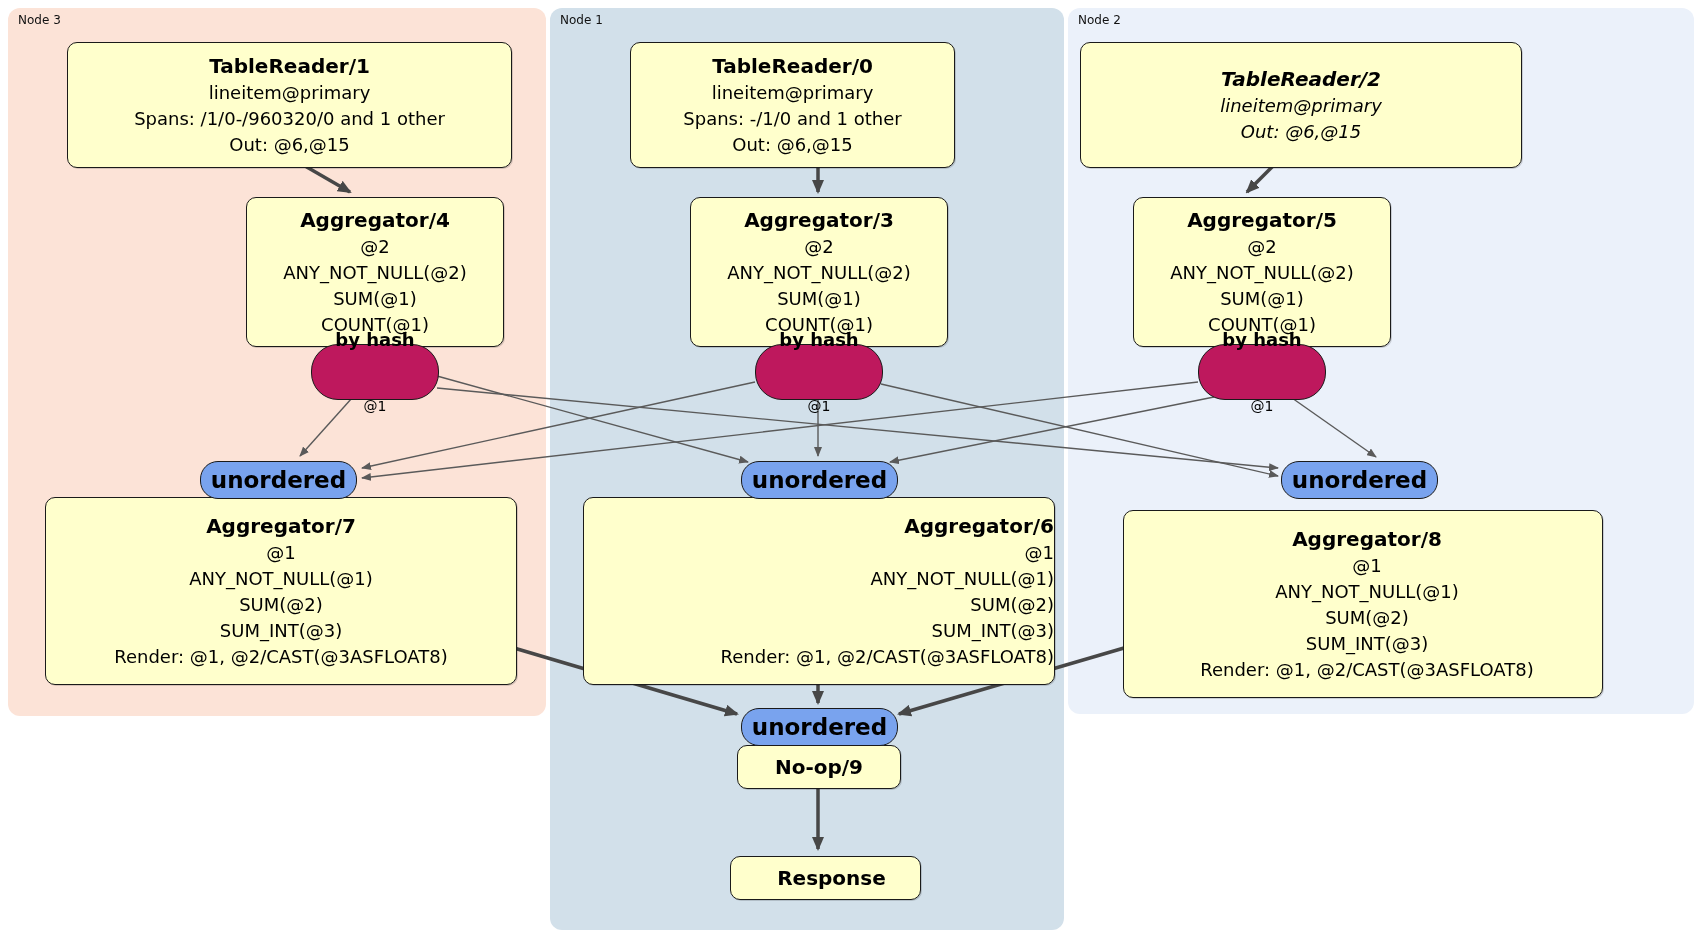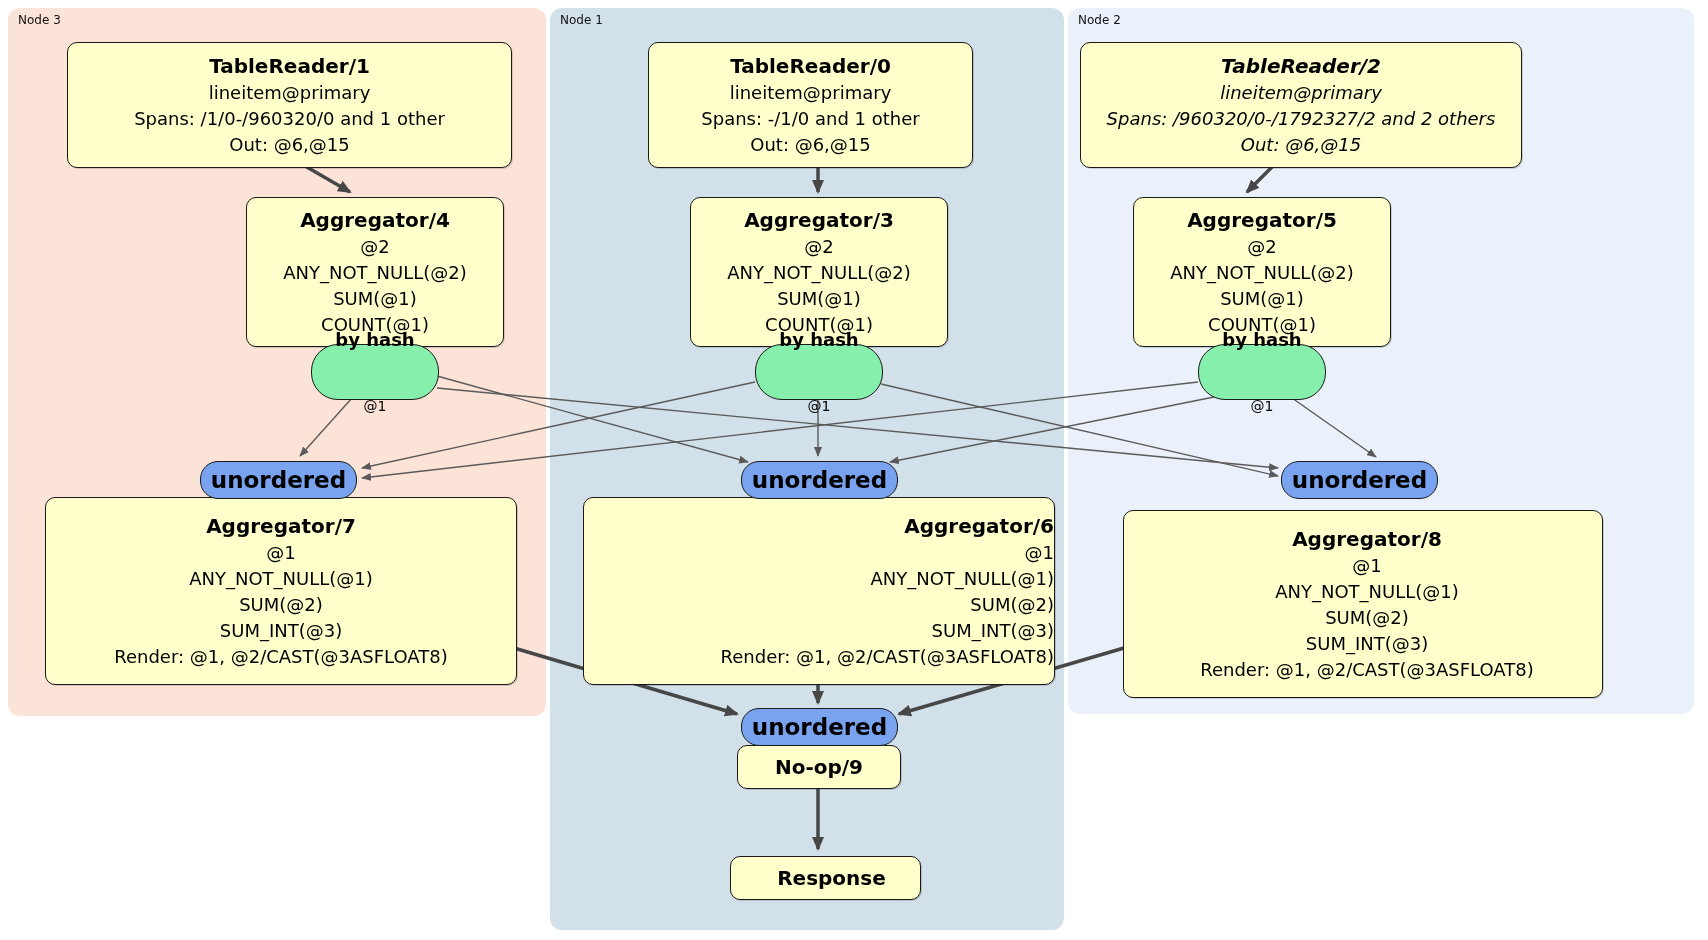--- a/index.html
+++ b/index.html
@@ -8,21 +8,21 @@
   .band{position:absolute;border-radius:12px;}
   .band-label{position:absolute;font-size:12px;color:#111;}
   .edge-layer{position:absolute;left:0;top:0;z-index:1;}
   .pbox{position:absolute;background:#ffffcc;border:1.6px solid #1a1a1a;border-radius:10px;
         display:flex;flex-direction:column;justify-content:center;align-items:center;
         z-index:2;text-align:center;box-shadow:1px 1px 0 rgba(0,0,0,.15);}
   .pbox .title{font-weight:bold;font-size:20px;line-height:27px;}
   .pbox .line{font-size:18px;line-height:26px;white-space:nowrap;}
   .oval{position:absolute;border:1.6px solid #1a1a1a;display:flex;flex-direction:column;
         justify-content:center;align-items:center;z-index:3;text-align:center;}
-  .oval-hash{background:#86efac;border-radius:27px;gap:48px;}
+  .oval-hash{background:#be185d;border-radius:27px;gap:48px;}
   .oval-hash .ov-title{font-weight:bold;font-size:18px;line-height:20px;}
   .oval-hash .ov-sub{font-size:14px;line-height:16px;}
   .oval-sync{background:#79a3ee;border-radius:18px;}
   .oval-sync .ov-title{font-weight:bold;font-size:23px;line-height:20px;}
 </style>
 </head>
 <body>
 
 <div class="band" style="left:8px;top:8px;width:538px;height:708px;background:#fce3d7;"></div>
 <div class="band" style="left:550px;top:8px;width:514px;height:922px;background:#d2e0ea;"></div>
@@ -62,30 +62,29 @@
     <line x1="818" y1="788" x2="818" y2="849" marker-end="url(#ah-thick)"></line>
   </g>
 </svg>
 
 <div class="pbox" style="left:67px;top:42px;width:443px;height:124px;">
   <div class="title">TableReader/1</div>
   <div class="line">lineitem@primary</div>
   <div class="line">Spans: /1/0-/960320/0 and 1 other</div>
   <div class="line">Out: @6,@15</div>
 </div>
-<div class="pbox" style="left:648px;top:42px;width:323px;height:124px;">
+<div class="pbox" style="left:630px;top:42px;width:323px;height:124px;">
   <div class="title">TableReader/0</div>
   <div class="line">lineitem@primary</div>
   <div class="line">Spans: -/1/0 and 1 other</div>
   <div class="line">Out: @6,@15</div>
 </div>
 <div class="pbox" style="left:1080px;top:42px;width:440px;height:124px;font-style:italic;">
   <div class="title">TableReader/2</div>
   <div class="line">lineitem@primary</div>
-  <div class="line">Spans: /960320/0-/1792327/2 and 2 others</div>
   <div class="line">Out: @6,@15</div>
 </div>
 
 <div class="pbox" style="left:246px;top:197px;width:256px;height:148px;">
   <div class="title">Aggregator/4</div>
   <div class="line">@2</div>
   <div class="line">ANY_NOT_NULL(@2)</div>
   <div class="line">SUM(@1)</div>
   <div class="line">COUNT(@1)</div>
 </div>

